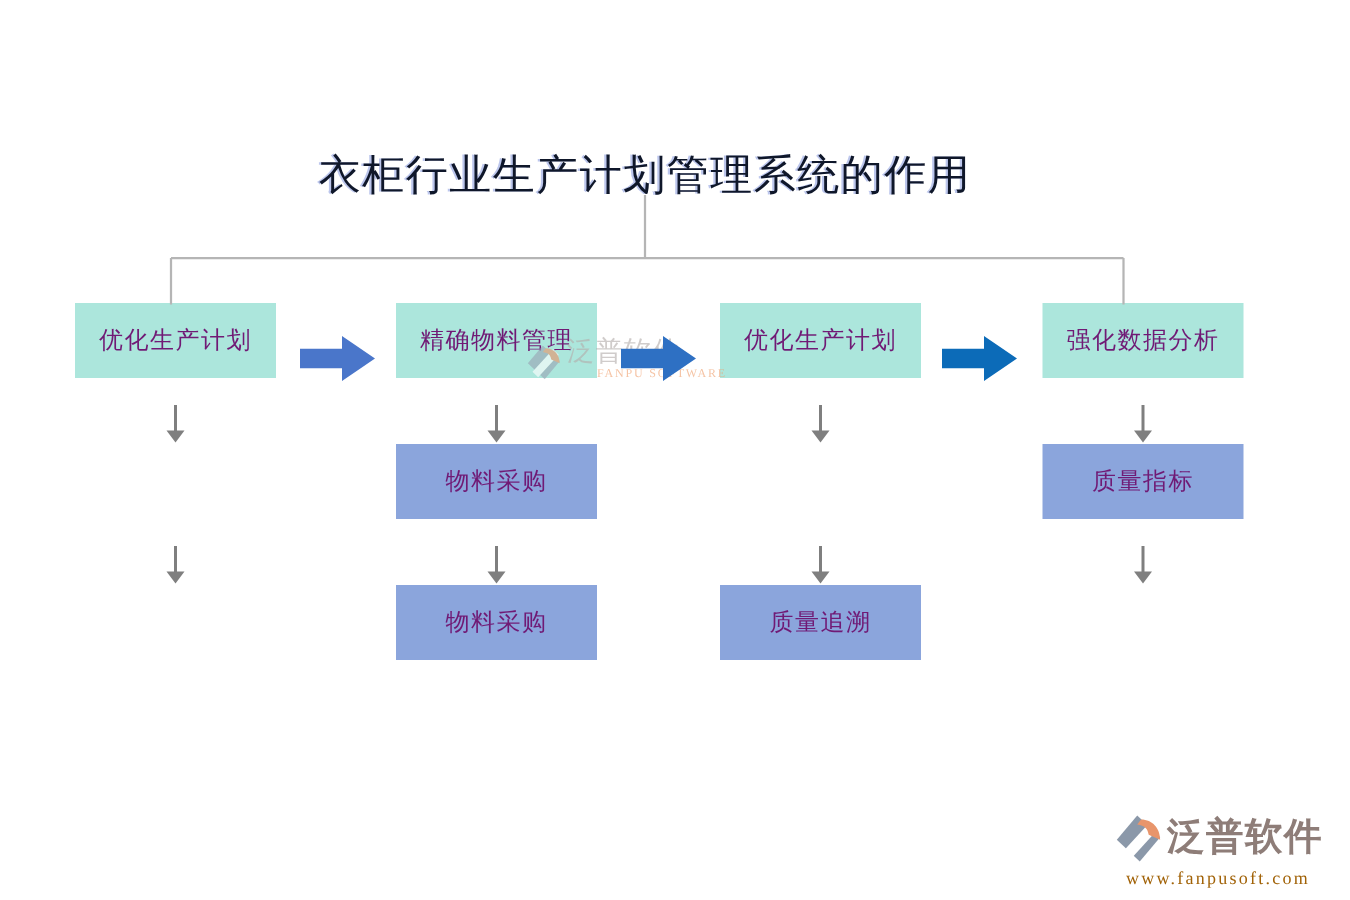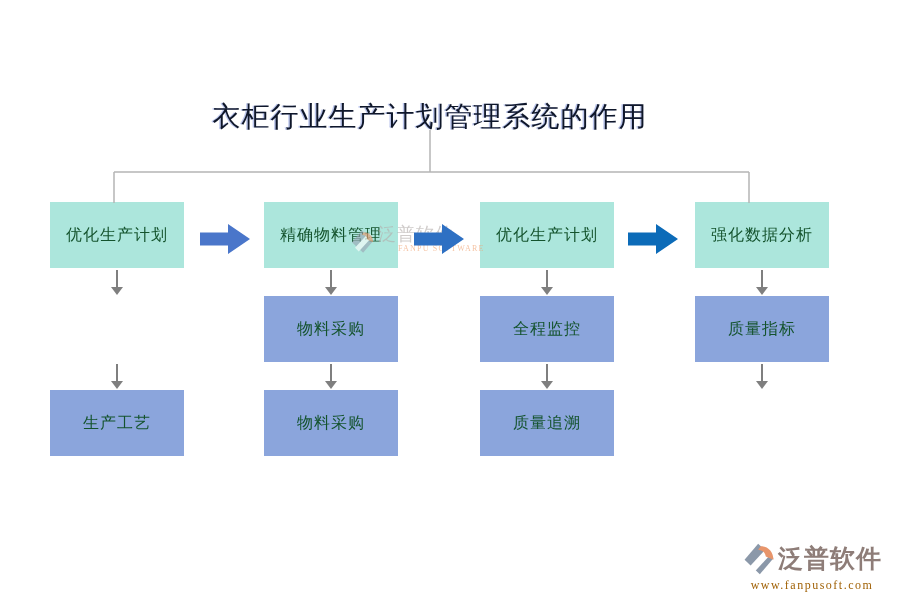--- a/index.html
+++ b/index.html
@@ -7,23 +7,23 @@
     position:relative;width:900px;height:600px;background:#ffffff;overflow:hidden;
     font-family:"Liberation Serif","DejaVu Serif",serif;
   }
   .title{
     position:absolute;left:0;top:98px;width:860px;text-align:center;
     font-size:28px;letter-spacing:1px;color:#0f172a;
     text-shadow:-1.5px 0 0 rgba(80,105,205,0.38);
     white-space:nowrap;
   }
   .box{
-    position:absolute;width:134px;height:66px;
+    position:absolute;width:134px;height:50px;
     display:flex;align-items:center;justify-content:center;
-    color:#14532d;font-size:16px;letter-spacing:1px;white-space:nowrap;
+    color:#701a75;font-size:16px;letter-spacing:1px;white-space:nowrap;
     z-index:1;
     text-align:right;
   }
   .box.header{background:#ace6dc;}
   .box.item{background:#8ba5dc;}
   .col1{left:50px;} .col2{left:264px;} .col3{left:480px;} .col4{left:695px;}
   .row1{top:202px;} .row2{top:296px;} .row3{top:390px;}
   #wires{position:absolute;left:0;top:0;z-index:3;pointer-events:none;}
   .watermark{
     position:absolute;left:350px;top:224px;z-index:2;display:flex;align-items:flex-start;
@@ -44,39 +44,33 @@
 </head>
 <body>
 
 <div id="canvas">
 
   <div class="title">衣柜行业生产计划管理系统的作用</div>
 
   <div class="box header col1 row1">
     <span>优化生产计划</span>
   </div>
-  <div class="box item col1 row3">
-    <span>生产工艺</span>
-  </div>
 
   <div class="box header col2 row1">
     <span>精确物料管理</span>
   </div>
   <div class="box item col2 row2">
     <span>物料采购</span>
   </div>
   <div class="box item col2 row3">
     <span>物料采购</span>
   </div>
 
   <div class="box header col3 row1">
     <span>优化生产计划</span>
-  </div>
-  <div class="box item col3 row2">
-    <span>全程监控</span>
   </div>
   <div class="box item col3 row3">
     <span>质量追溯</span>
   </div>
 
   <div class="box header col4 row1">
     <span>强化数据分析</span>
   </div>
   <div class="box item col4 row2">
     <span>质量指标</span>

